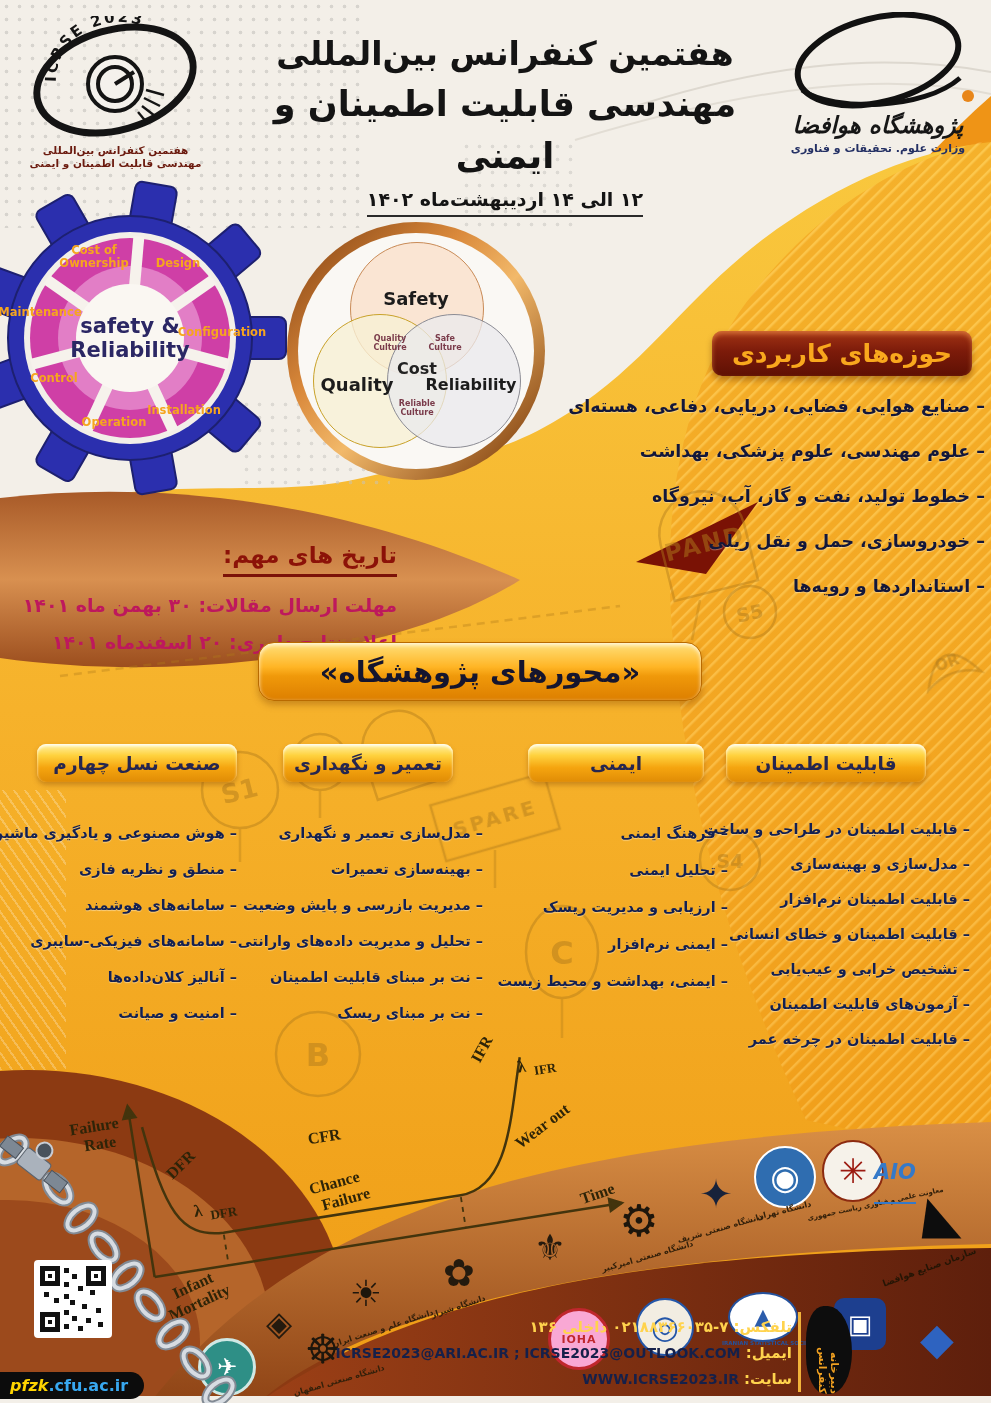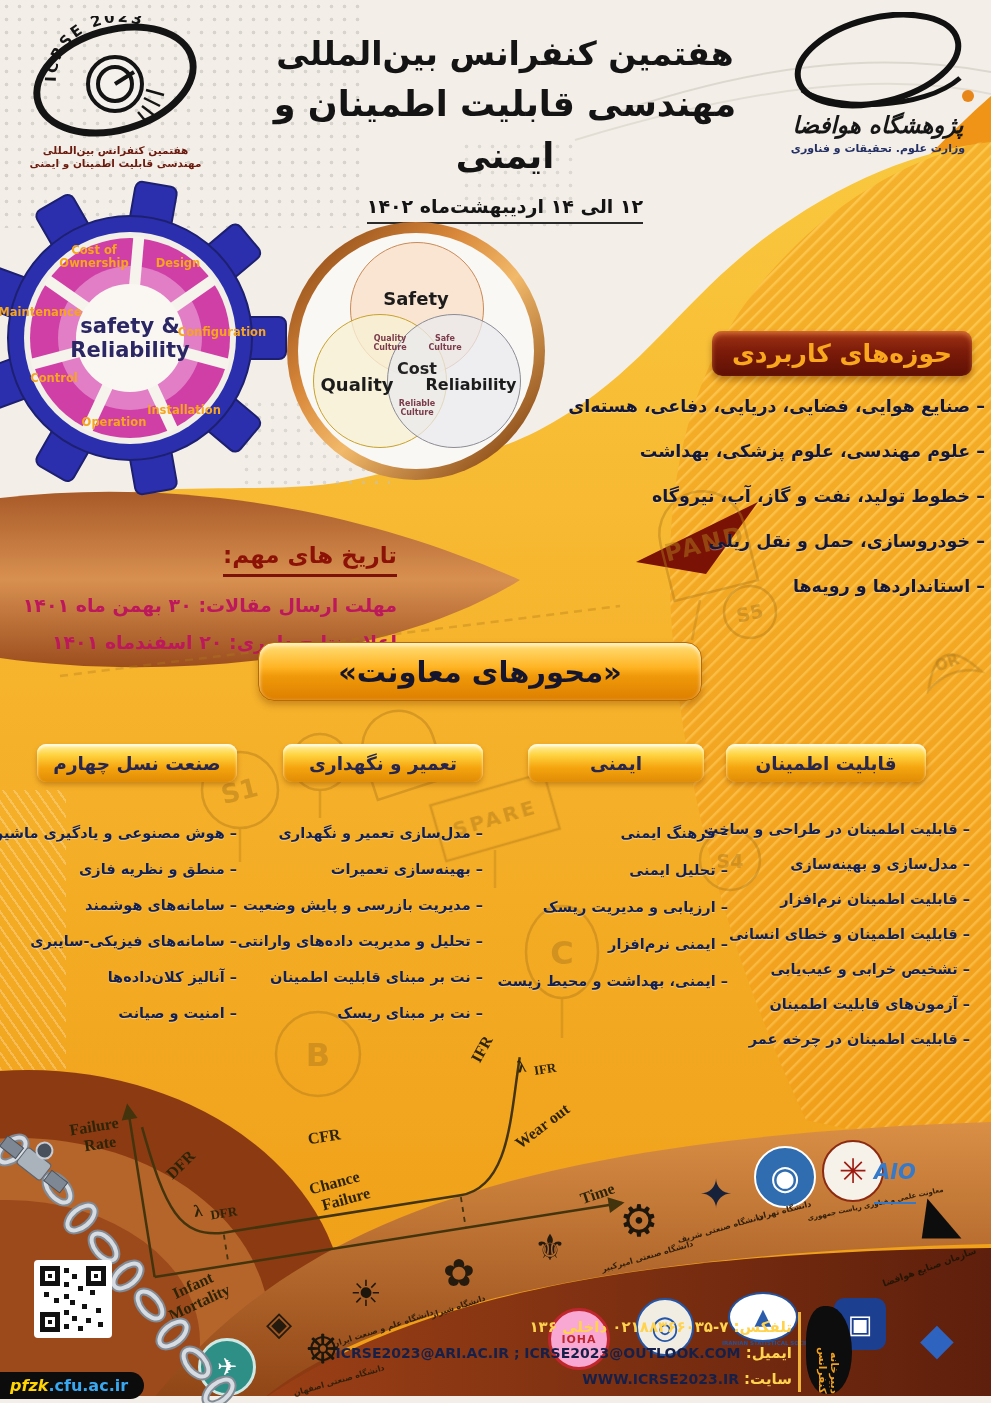--- a/index.html
+++ b/index.html
@@ -5,21 +5,21 @@
   html,body{margin:0;padding:0;background:#888;}
   .poster{position:relative;width:991px;height:1403px;margin:0 auto;overflow:hidden;
           background:#f3efe8;font-family:"DejaVu Sans",sans-serif;}
   .abs{position:absolute;}
   svg{display:block;}
   .dots{background-image:radial-gradient(#c4c2bd 1.7px,transparent 2.1px);background-size:13px 13px;}
   
   .title-block{left:245px;top:30px;width:520px;text-align:center;color:#141414;direction:rtl;}
   .title-l1{font-size:33px;font-weight:900;line-height:48px;}
   .title-l2{font-size:35px;font-weight:900;line-height:52px;}
-  .date-line{display:inline-block;margin-top:13px;font-size:19px;font-weight:bold;
+  .date-line{display:inline-block;margin-top:6px;font-size:19px;font-weight:bold;
              border-bottom:2px solid #2a2a2a;padding-bottom:5px;}
   .logo-caption{font-size:10.5px;font-weight:bold;color:#6b1a0e;text-align:center;line-height:13px;direction:rtl;}
   .ari-name{font-size:23px;font-weight:bold;color:#161616;text-align:center;direction:rtl;font-style:italic;}
   .ari-sub{font-size:11px;font-weight:bold;color:#243064;text-align:center;direction:rtl;margin-top:4px;}
   
   .venn{left:287px;top:222px;width:258px;height:258px;}
   .venn-ring{position:absolute;inset:0;border-radius:50%;
      background:linear-gradient(135deg,#7c3c10,#d9883a 35%,#f2b96a 55%,#8a4a16 90%);}
   .venn-inner{position:absolute;inset:11px;border-radius:50%;background:#faf8f4;}
   .vc{position:absolute;width:132px;height:132px;border-radius:50%;}
@@ -285,21 +285,21 @@
     <div class="app-item">– استانداردها و رویه‌ها</div>
   </div>
 
   <div class="abs dates">
     <div><span class="dates-title">تاریخ های مهم:</span></div>
     <div class="dates-line">مهلت ارسال مقالات: ۳۰ بهمن ماه ۱۴۰۱</div>
     <div class="dates-line">اعلام نتایج داوری: ۲۰ اسفندماه ۱۴۰۱</div>
   </div>
 
   <div class="abs themes-banner">
-    <span>«محورهای معاونت»</span>
+    <span>«محورهای پژوهشگاه»</span>
   </div>
 
   <div class="abs col-header" style="left:726px;top:744px;width:200px">
     <span>قابلیت اطمینان</span>
   </div>
   <div class="abs col-items" style="left:752px;top:818px;width:218px;display:flex;flex-direction:column;gap:13px">
     <div class="ci">– قابلیت اطمینان در طراحی و ساخت</div>
     <div class="ci">– مدل‌سازی و بهینه‌سازی</div>
     <div class="ci">– قابلیت اطمینان نرم‌افزار</div>
     <div class="ci">– قابلیت اطمینان و خطای انسانی</div>
@@ -312,21 +312,21 @@
     <span>ایمنی</span>
   </div>
   <div class="abs col-items" style="left:518px;top:822px;width:210px;display:flex;flex-direction:column;gap:15px">
     <div class="ci">– فرهنگ ایمنی</div>
     <div class="ci">– تحلیل ایمنی</div>
     <div class="ci">– ارزیابی و مدیریت ریسک</div>
     <div class="ci">– ایمنی نرم‌افزار</div>
     <div class="ci">– ایمنی، بهداشت و محیط زیست</div>
   </div>
 
-  <div class="abs col-header" style="left:283px;top:744px;width:200px">
+  <div class="abs col-header" style="left:283px;top:744px;width:170px">
     <span>تعمیر و نگهداری</span>
   </div>
   <div class="abs col-items" style="left:270px;top:822px;width:213px;display:flex;flex-direction:column;gap:14px">
     <div class="ci">– مدل‌سازی تعمیر و نگهداری</div>
     <div class="ci">– بهینه‌سازی تعمیرات</div>
     <div class="ci">– مدیریت بازرسی و پایش وضعیت</div>
     <div class="ci">– تحلیل و مدیریت داده‌های وارانتی</div>
     <div class="ci">– نت بر مبنای قابلیت اطمینان</div>
     <div class="ci">– نت بر مبنای ریسک</div>
   </div>

